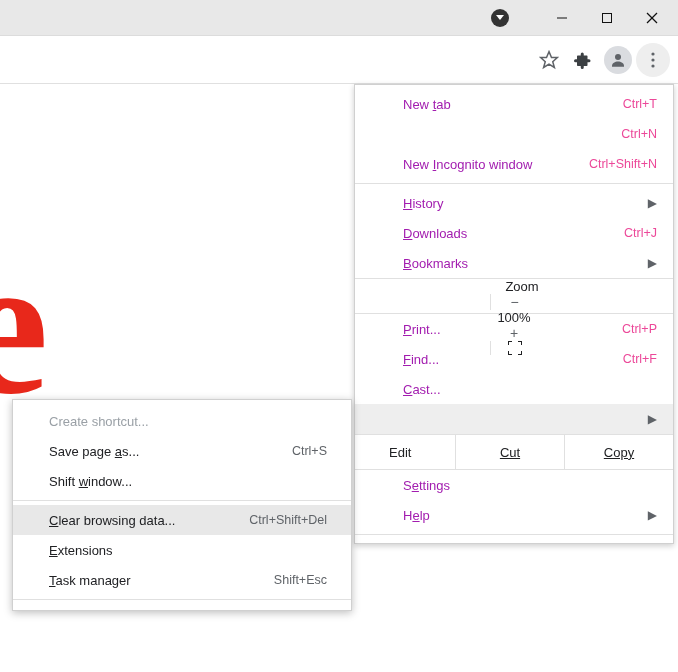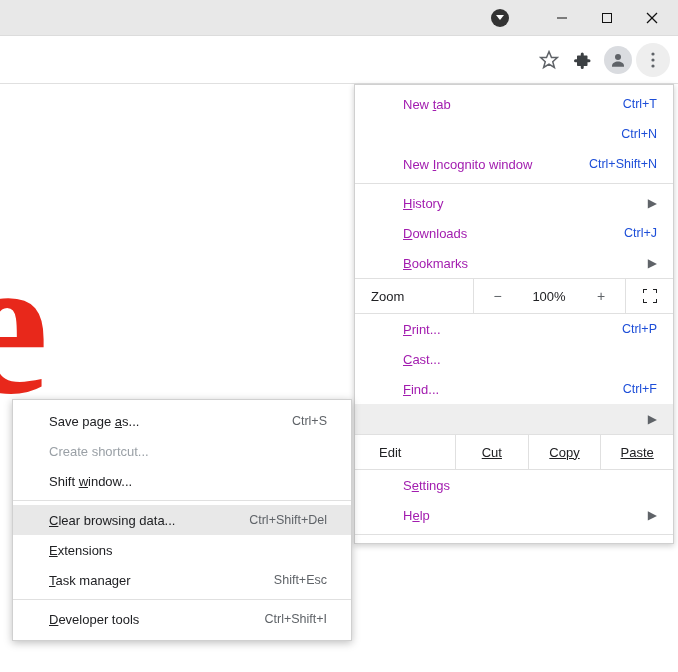--- a/index.html
+++ b/index.html
@@ -87,45 +87,46 @@
   }
   .menu .item {
     display: flex; align-items: center;
     height: 30px;
     padding: 0 16px;
     cursor: default;
   }
   .menu .item.hover { background: #eeeeee; }
   .menu .label { flex: 1; color: #a21caf; margin-left: 32px; }
   .menu .label .ul { text-decoration: underline; }
-  .menu .shortcut { color: #1d4ed8; font-size: 12.5px; margin-left: auto; }
+  .menu .shortcut { color: #ec4899; font-size: 12.5px; margin-left: auto; }
   .menu .arrow { color: #5f6368; font-size: 12px; margin-left: auto; }
   .menu .divider { height: 1px; background: #e0e0e0; margin: 4px 0; }
   
   .zoom-row {
     display: flex; align-items: center; height: 36px;
     border-top: 1px solid #e0e0e0;
     border-bottom: 1px solid #e0e0e0;
+    flex-direction: column;
   }
   .zoom-row .zlabel { padding-left: 16px; flex: 1; }
   .zoom-row .zcell {
     width: 48px; height: 100%;
     display: flex; align-items: center; justify-content: center;
     color: #5f6368; font-size: 14px;
   }
   .zoom-row .zcell.sep { border-left: 1px solid #e0e0e0; }
   .zoom-row .zpct { width: 56px; color: #202124; font-size: 13px; }
   .zoom-row .zfull { width: 48px; border-left: 1px solid #e0e0e0; }
   
   .edit-row {
     display: flex; align-items: center; height: 36px;
     border-top: 1px solid #e0e0e0;
     border-bottom: 1px solid #e0e0e0;
   }
-  .edit-row .elabel { padding-left: 24px; width: 100px; }
+  .edit-row .elabel { padding-left: 34px; width: 100px; }
   .edit-row .ebtn {
     flex: 1; height: 100%;
     display: flex; align-items: center; justify-content: center;
     border-left: 1px solid #e0e0e0;
     text-decoration: underline;
   }
   
   .submenu {
     position: absolute;
     top: 399px; left: 12px;
@@ -243,66 +244,61 @@
           <span class="bl"></span>
           <span class="br"></span>
         </span>
     </span>
   </div>
   <div class="item">
     <span class="label"><span></span><span class="ul">P</span><span>rint...</span></span>
     <span class="shortcut">Ctrl+P</span>
   </div>
   <div class="item">
-    <span class="label"><span></span><span class="ul">C</span><span>ast...</span></span>
-  </div>
-  <div class="item">
     <span class="label"><span></span><span class="ul">F</span><span>ind...</span></span>
     <span class="shortcut">Ctrl+F</span>
+  </div>
+  <div class="item">
+    <span class="label"><span></span><span class="ul">C</span><span>ast...</span></span>
   </div>
   <div class="item hover">
     <span class="arrow">▶</span>
   </div>
   <div class="edit-row">
     <span class="elabel">Edit</span>
     <span class="ebtn">Cut</span>
     <span class="ebtn">Copy</span>
-    <span class="ebtn">Paste</span>
   </div>
   <div class="item">
     <span class="label"><span>S</span><span class="ul">e</span><span>ttings</span></span>
   </div>
   <div class="item">
     <span class="label"><span>H</span><span class="ul">e</span><span>lp</span></span>
     <span class="arrow">▶</span>
   </div>
   <div class="divider"></div>
 </div>
 
 <div class="submenu">
+  <div class="sitem disabled">
+    <span class="slabel">Create shortcut...</span>
+  </div>
   <div class="sitem">
     <span class="slabel"><span>Save page </span><span class="ul">a</span><span>s...</span></span>
     <span class="sshortcut">Ctrl+S</span>
-  </div>
-  <div class="sitem disabled">
-    <span class="slabel">Create shortcut...</span>
   </div>
   <div class="sitem">
     <span class="slabel"><span>Shift </span><span class="ul">w</span><span>indow...</span></span>
   </div>
   <div class="sdiv"></div>
   <div class="sitem hover">
     <span class="slabel"><span></span><span class="ul">C</span><span>lear browsing data...</span></span>
     <span class="sshortcut">Ctrl+Shift+Del</span>
   </div>
   <div class="sitem">
     <span class="slabel"><span></span><span class="ul">E</span><span>xtensions</span></span>
   </div>
   <div class="sitem">
     <span class="slabel"><span></span><span class="ul">T</span><span>ask manager</span></span>
     <span class="sshortcut">Shift+Esc</span>
   </div>
   <div class="sdiv"></div>
-  <div class="sitem">
-    <span class="slabel"><span></span><span class="ul">D</span><span>eveloper tools</span></span>
-    <span class="sshortcut">Ctrl+Shift+I</span>
-  </div>
 </div>
 
 </body></html>

